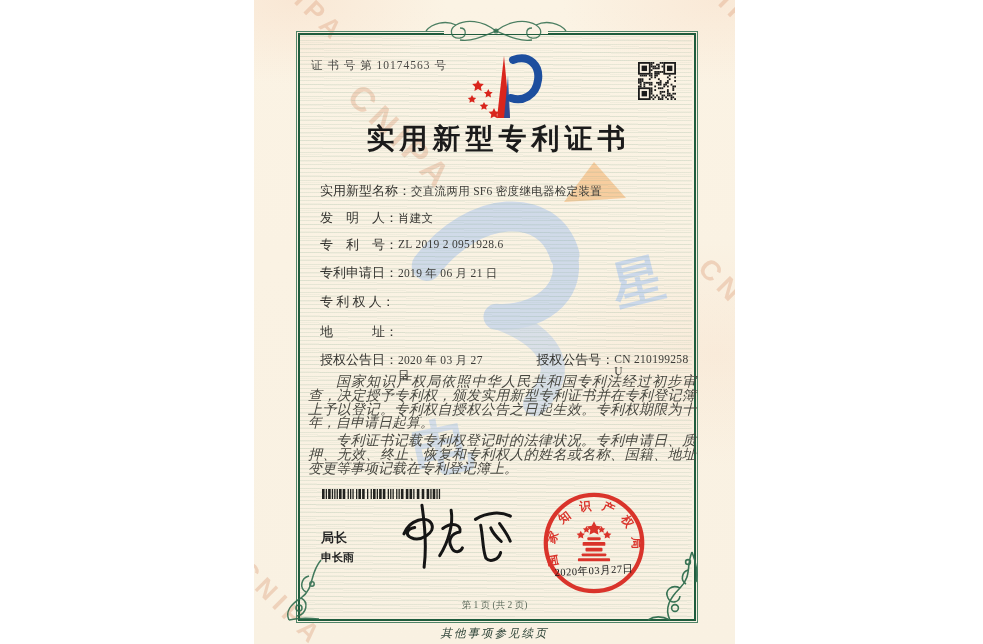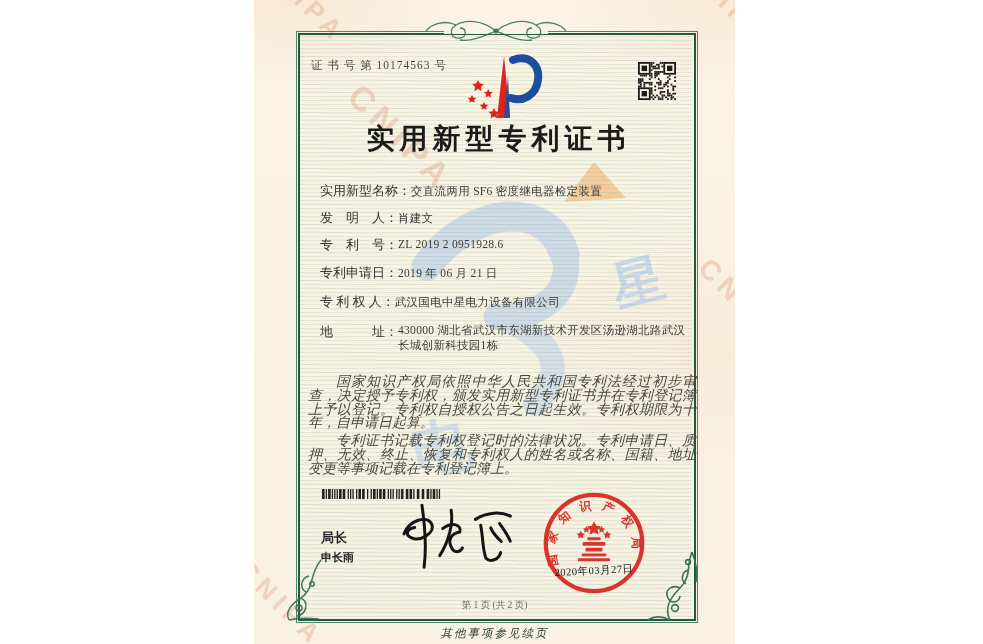--- a/index.html
+++ b/index.html
@@ -283,28 +283,30 @@
     <div class="row" id="row3">
       <span class="lbl">专　利　号：</span>
       <span class="val">ZL 2019 2 0951928.6</span>
     </div>
     <div class="row" id="row4">
       <span class="lbl">专利申请日：</span>
       <span class="val">2019 年 06 月 21 日</span>
     </div>
     <div class="row" id="row5">
       <span class="lbl">专 利 权 人：</span>
-      <span class="val">武汉国电中星电力设备有限公司</span>
     </div>
     <div class="row" id="row6">
       <span class="lbl">地　　　址：</span>
-      <span class="val2">
-        <span>430000 湖北省武汉市东湖新技术开发区汤逊湖北路武汉</span><br>
-        <span>长城创新科技园1栋</span>
-      </span>
+    </div>
+    <div class="row" id="row7">
+      <span class="lbl">授权公告日：</span>
+      <span class="val">2020 年 03 月 27 日</span>
+      <span class="spacer"></span>
+      <span class="lbl">授权公告号：</span>
+      <span class="val">CN 210199258 U</span>
     </div>
 
     <div id="paras">
       <p>国家知识产权局依照中华人民共和国专利法经过初步审查，决定授予专利权，颁发实用新型专利证书并在专利登记簿上予以登记。专利权自授权公告之日起生效。专利权期限为十年，自申请日起算。</p>
       <p>专利证书记载专利权登记时的法律状况。专利申请日、质押、无效、终止、恢复和专利权人的姓名或名称、国籍、地址变更等事项记载在专利登记簿上。</p>
     </div>
 
     <svg id="barcode" viewBox="0 0 120 10" preserveAspectRatio="none">
         <rect x="0.0" y="0" width="2.6" height="10" fill="#22221f"></rect>
         <rect x="3.7" y="0" width="1.3" height="10" fill="#22221f"></rect>

